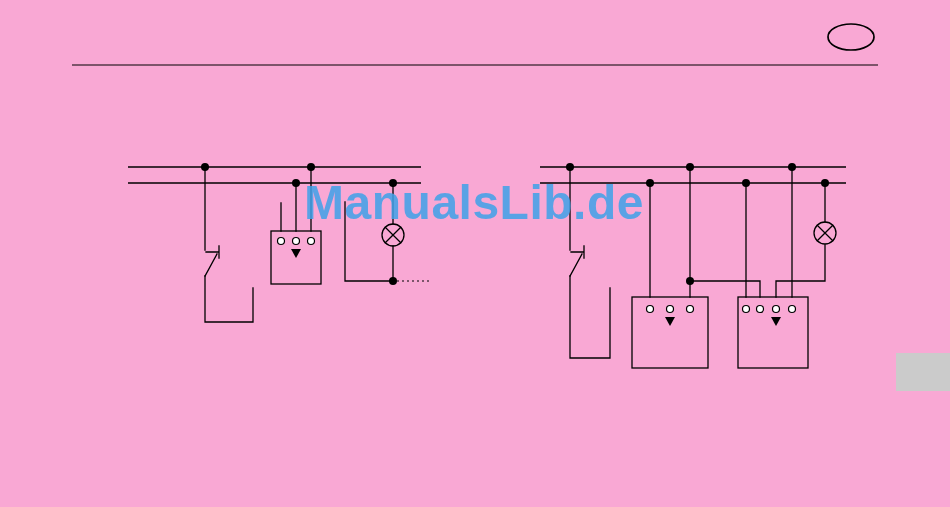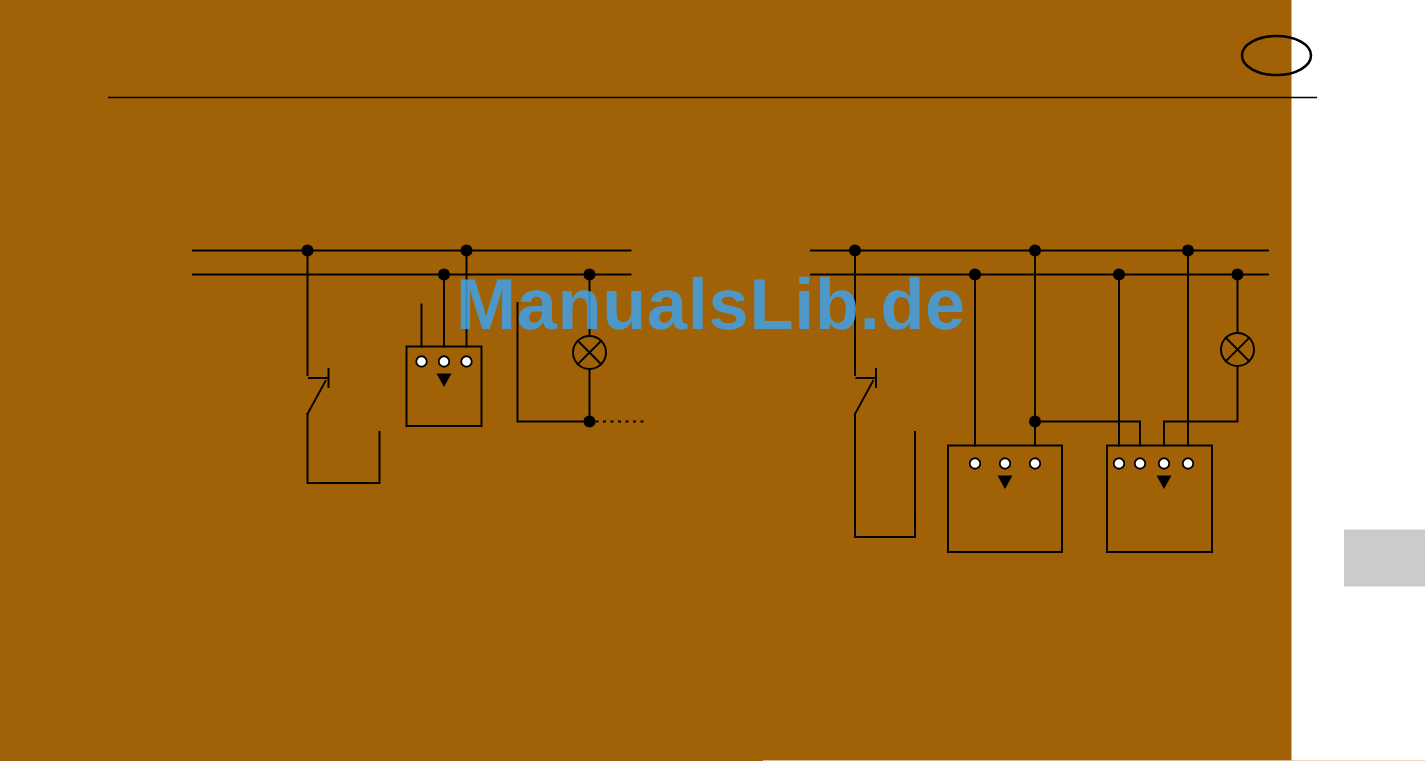--- a/index.html
+++ b/index.html
@@ -1,16 +1,16 @@
 <!DOCTYPE html>
 <html><head>
 <meta charset="utf-8">
 <style>
   html,body{margin:0;padding:0;width:950px;height:507px;background:#ffffff;overflow:hidden;}
-  .page{position:relative;width:861px;height:507px;background:#a16207;font-family:"Liberation Sans",sans-serif;}
+  .page{position:relative;width:950px;height:507px;background:#f9a8d4;font-family:"Liberation Sans",sans-serif;}
   svg{display:block;}
   .bus{fill:none;stroke:#000;stroke-width:1.4;}
   .wire{fill:none;stroke:#000;stroke-width:1.3;stroke-linecap:square;}
   .dotted{fill:none;stroke:#000;stroke-width:1.2;stroke-dasharray:2 3;}
   .box{fill:none;stroke:#000;stroke-width:1.3;}
   .terminal{fill:#fff;stroke:#000;stroke-width:1.2;}
   .dot{fill:#000;stroke:none;}
   .arrow{fill:#000;stroke:none;}
   .lamp{fill:none;stroke:#000;stroke-width:1.3;}
   .rule{stroke:#000;stroke-width:1;}

